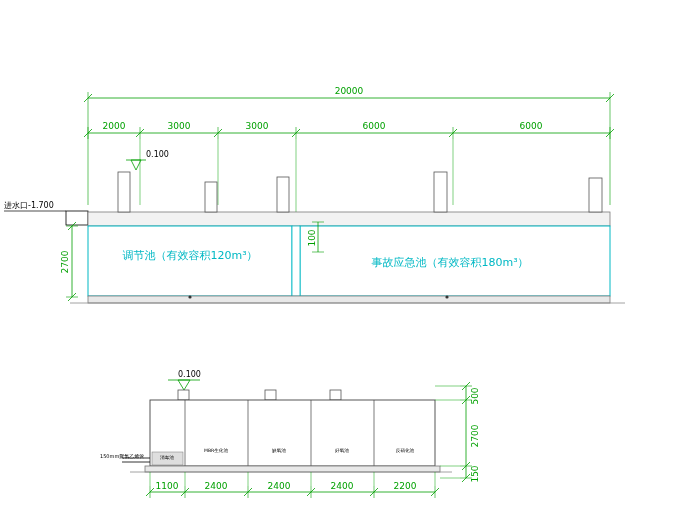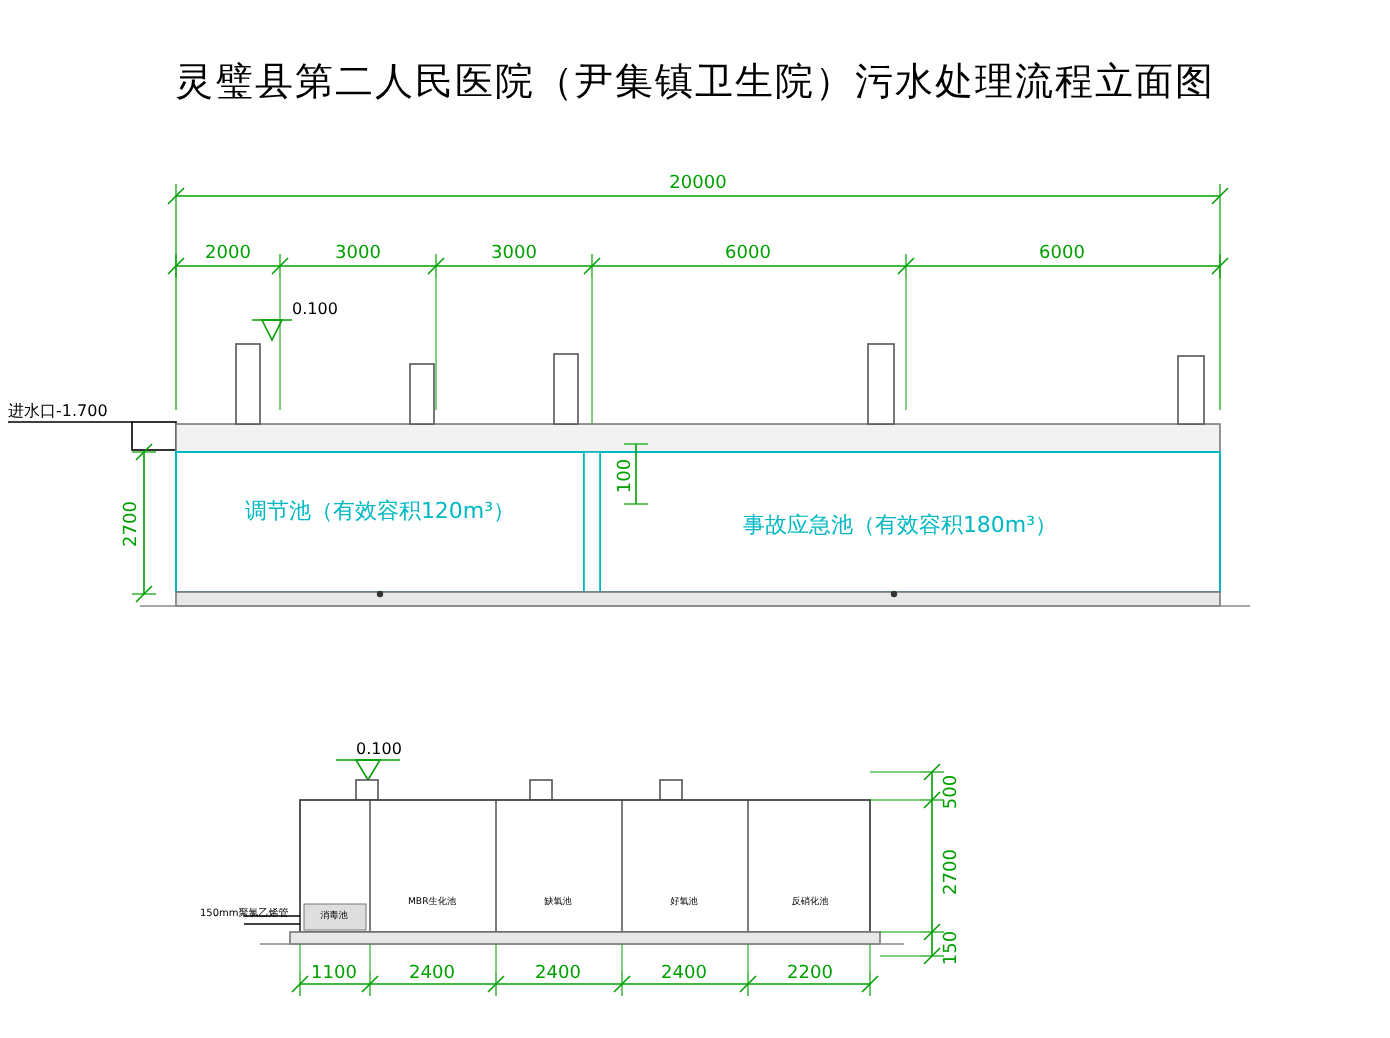--- a/index.html
+++ b/index.html
@@ -46,21 +46,20 @@
     fill:#000;
     font-size:4.6px;
     font-family:"DejaVu Sans","Liberation Sans",sans-serif;
   }
 </style>
 </head>
 <body>
 
 <div id="stage">
 
-  <div class="title">灵璧县第二人民医院（尹集镇卫生院）污水处理流程立面图</div>
 
   <svg width="695" height="519">
 
     <g>
       <line x1="88" y1="98" x2="610" y2="98" stroke="#00a000" stroke-width="0.8"></line>
       <line x1="88" y1="92" x2="88" y2="205" stroke="#00a000" stroke-width="0.6"></line>
       <line x1="610" y1="92" x2="610" y2="205" stroke="#00a000" stroke-width="0.6"></line>
       <line x1="84" y1="102" x2="92" y2="94" stroke="#00a000" stroke-width="0.8"></line>
       <line x1="606" y1="102" x2="614" y2="94" stroke="#00a000" stroke-width="0.8"></line>
       <text class="dimtxt" x="349" y="94" text-anchor="middle">20000</text>

